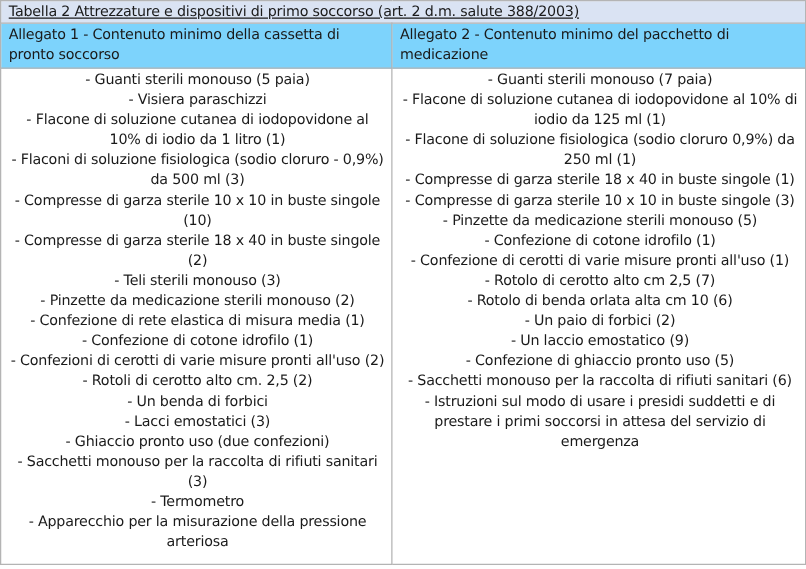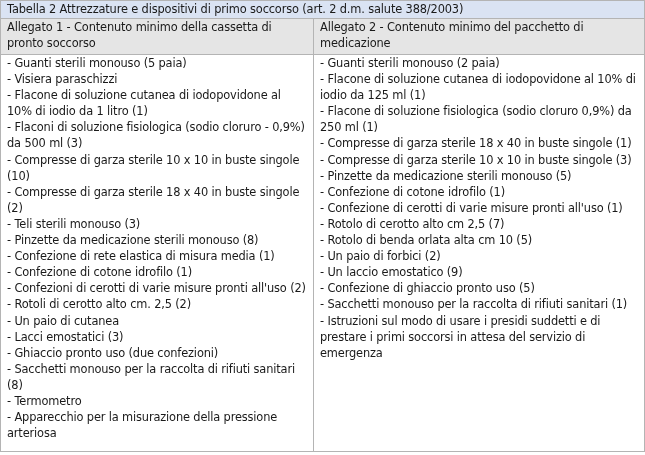--- a/index.html
+++ b/index.html
@@ -27,35 +27,37 @@
       padding: 0 4px 0 6px;
       line-height: 16.1px;
       letter-spacing: -0.15px;
     }
     td.title-cell {
       background: #dae3f3;
       height: 17px;
       padding-top: 0;
       padding-bottom: 0;
       white-space: nowrap;
+      text-decoration: underline;
     }
     td.col-head {
-      background: #e5e5e5;
+      background: #7dd3fc;
       height: 35px;
     }
     td.col-body {
       height: 396px;
       padding-top: 1px;
     }
     col.c1 { width: 313px; }
     col.c2 { width: 331px; }
     ul.item-list {
       list-style: none;
       margin: 0;
       padding: 0;
+      text-align: center;
     }
     ul.item-list li {
       margin: 0;
       padding: 0;
     }
   </style>
 </head>
 <body>
 
 <table class="doc-table">
@@ -74,47 +76,47 @@
     <tr>
       <td class="col-body">
         <ul class="item-list">
             <li>- Guanti sterili monouso (5 paia)</li>
             <li>- Visiera paraschizzi</li>
             <li>- Flacone di soluzione cutanea di iodopovidone al 10% di iodio da 1 litro (1)</li>
             <li>- Flaconi di soluzione fisiologica (sodio cloruro - 0,9%) da 500 ml (3)</li>
             <li>- Compresse di garza sterile 10 x 10 in buste singole (10)</li>
             <li>- Compresse di garza sterile 18 x 40 in buste singole (2)</li>
             <li>- Teli sterili monouso (3)</li>
-            <li>- Pinzette da medicazione sterili monouso (8)</li>
+            <li>- Pinzette da medicazione sterili monouso (2)</li>
             <li>- Confezione di rete elastica di misura media (1)</li>
             <li>- Confezione di cotone idrofilo (1)</li>
             <li>- Confezioni di cerotti di varie misure pronti all'uso (2)</li>
             <li>- Rotoli di cerotto alto cm. 2,5 (2)</li>
-            <li>- Un paio di cutanea</li>
+            <li>- Un benda di forbici</li>
             <li>- Lacci emostatici (3)</li>
             <li>- Ghiaccio pronto uso (due confezioni)</li>
-            <li>- Sacchetti monouso per la raccolta di rifiuti sanitari (8)</li>
+            <li>- Sacchetti monouso per la raccolta di rifiuti sanitari (3)</li>
             <li>- Termometro</li>
             <li>- Apparecchio per la misurazione della pressione arteriosa</li>
           </ul>
       </td>
       <td class="col-body">
         <ul class="item-list">
-            <li>- Guanti sterili monouso (2 paia)</li>
+            <li>- Guanti sterili monouso (7 paia)</li>
             <li>- Flacone di soluzione cutanea di iodopovidone al 10% di iodio da 125 ml (1)</li>
             <li>- Flacone di soluzione fisiologica (sodio cloruro 0,9%) da 250 ml (1)</li>
             <li>- Compresse di garza sterile 18 x 40 in buste singole (1)</li>
             <li>- Compresse di garza sterile 10 x 10 in buste singole (3)</li>
             <li>- Pinzette da medicazione sterili monouso (5)</li>
             <li>- Confezione di cotone idrofilo (1)</li>
             <li>- Confezione di cerotti di varie misure pronti all'uso (1)</li>
             <li>- Rotolo di cerotto alto cm 2,5 (7)</li>
-            <li>- Rotolo di benda orlata alta cm 10 (5)</li>
+            <li>- Rotolo di benda orlata alta cm 10 (6)</li>
             <li>- Un paio di forbici (2)</li>
             <li>- Un laccio emostatico (9)</li>
             <li>- Confezione di ghiaccio pronto uso (5)</li>
-            <li>- Sacchetti monouso per la raccolta di rifiuti sanitari (1)</li>
+            <li>- Sacchetti monouso per la raccolta di rifiuti sanitari (6)</li>
             <li>- Istruzioni sul modo di usare i presidi suddetti e di prestare i primi soccorsi in attesa del servizio di emergenza</li>
           </ul>
       </td>
     </tr>
   </tbody>
 </table>
 
 </body></html>

